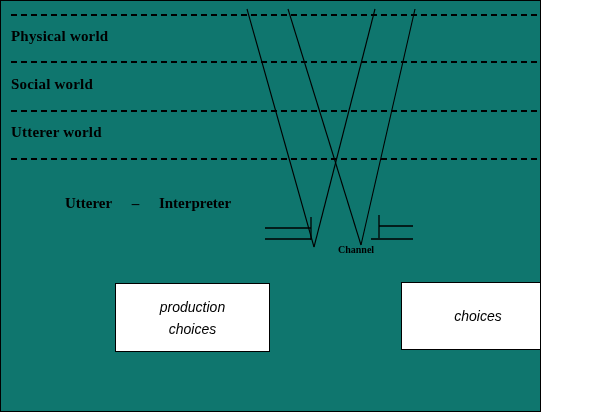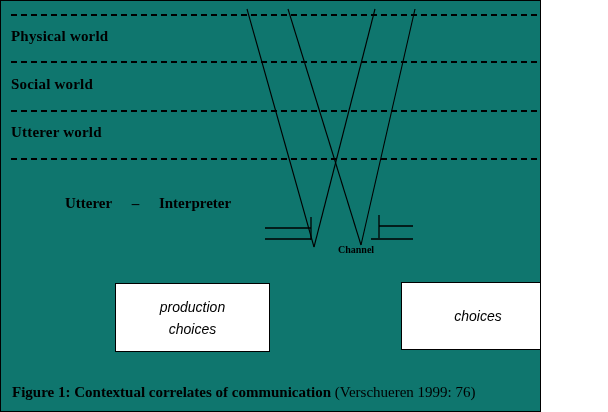--- a/index.html
+++ b/index.html
@@ -147,18 +147,14 @@
 
   <div class="choice-box" id="box-production">
     <div class="choice-line">production</div>
     <div class="choice-line">choices</div>
   </div>
 
   <div class="choice-box" id="box-interpretation">
     <div class="choice-line">choices</div>
   </div>
 
-  <div id="figure-caption">
-    <span class="caption-bold">Figure 1: Contextual correlates of communication</span>
-    <span class="caption-source">(Verschueren 1999: 76)</span>
-  </div>
 
 </div>
 
 </body></html>

